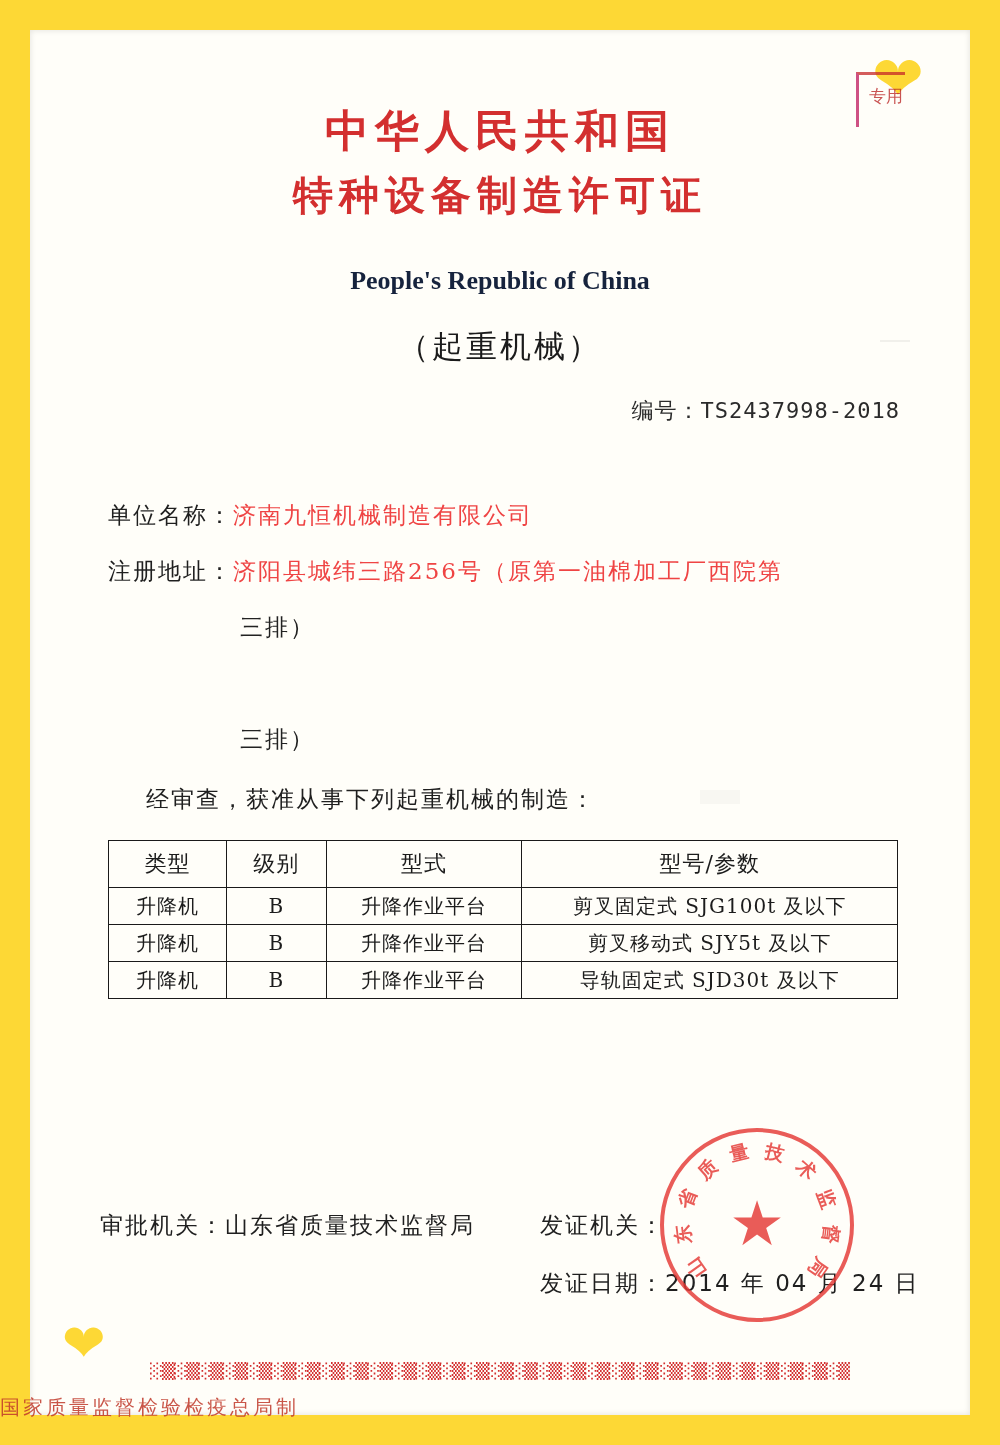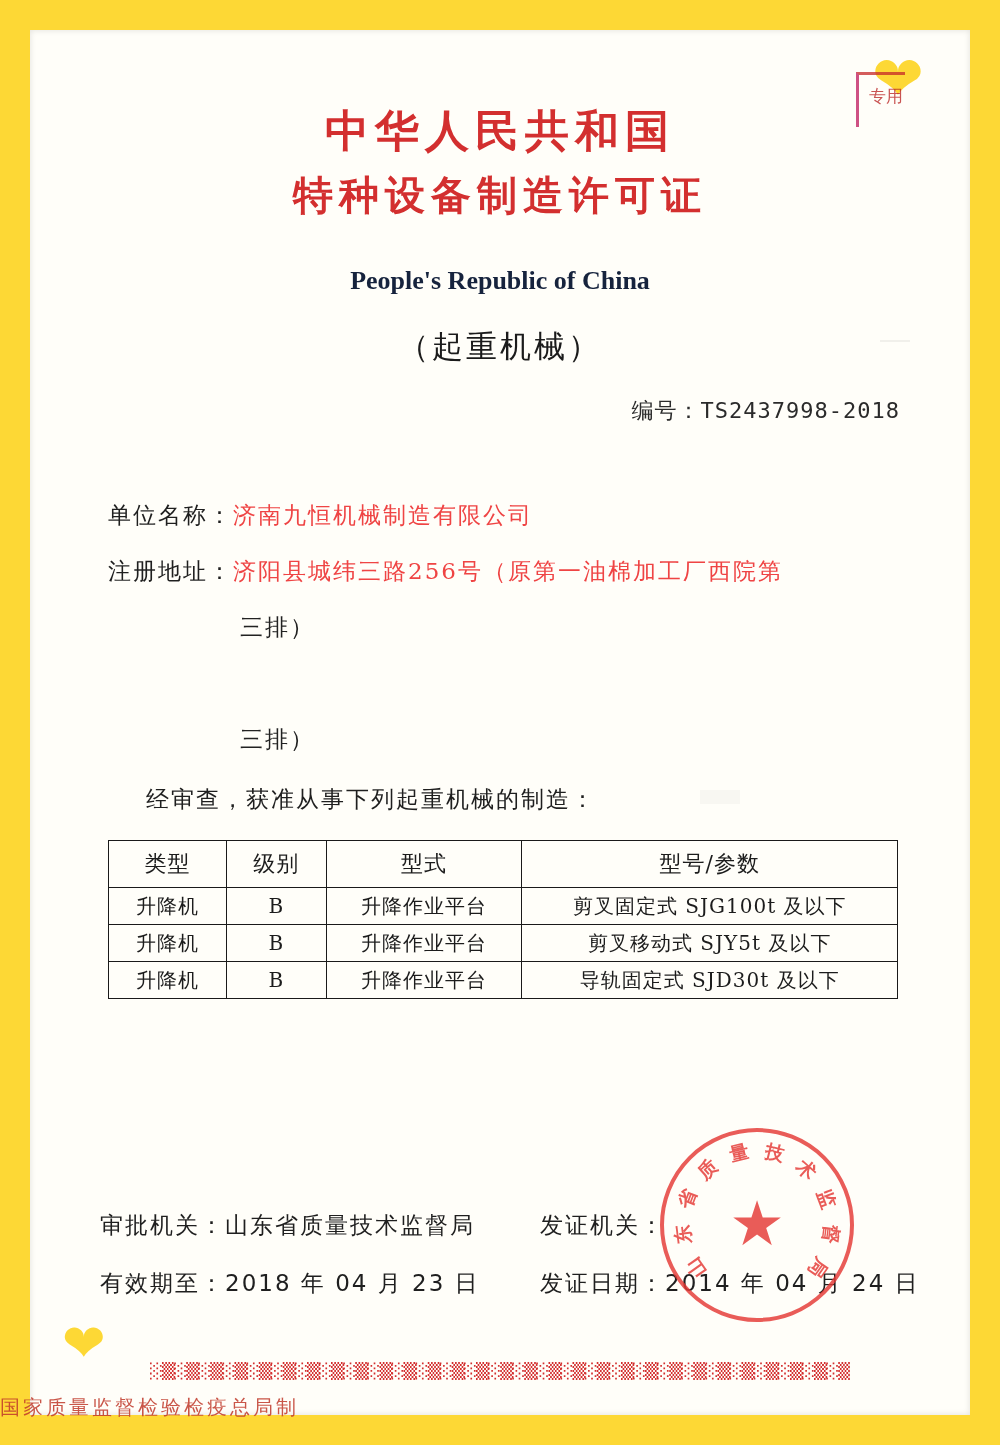--- a/index.html
+++ b/index.html
@@ -308,23 +308,20 @@
         <td>B</td>
         <td>升降作业平台</td>
         <td>导轨固定式 SJD30t 及以下</td>
       </tr>
     </tbody>
   </table>
 
   <div class="footer-field ff-approver">
     <span class="label">审批机关：</span><span class="value">山东省质量技术监督局</span>
   </div>
-  <div class="footer-field ff-valid">
-    <span class="label">有效期至：</span><span class="value">2018 年 04 月 23 日</span>
-  </div>
   <div class="footer-field ff-issuer">
     <span class="label">发证机关：</span><span class="value"></span>
   </div>
   <div class="footer-field ff-date">
     <span class="label">发证日期：</span><span class="value">2014 年 04 月 24 日</span>
   </div>
 
   <div class="stamp">
     <div class="stamp-text" id="stamp-ring">
         <span style="transform: translateX(-50%) rotate(-125deg);">山</span>

